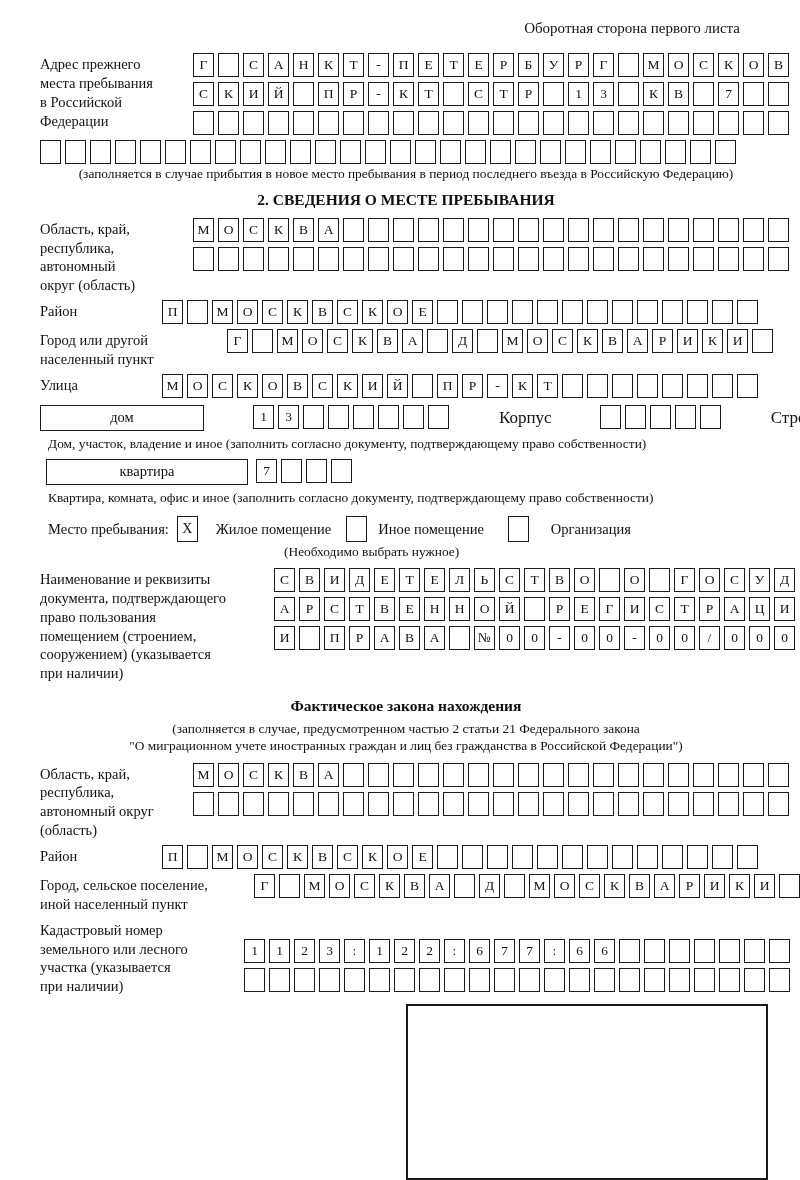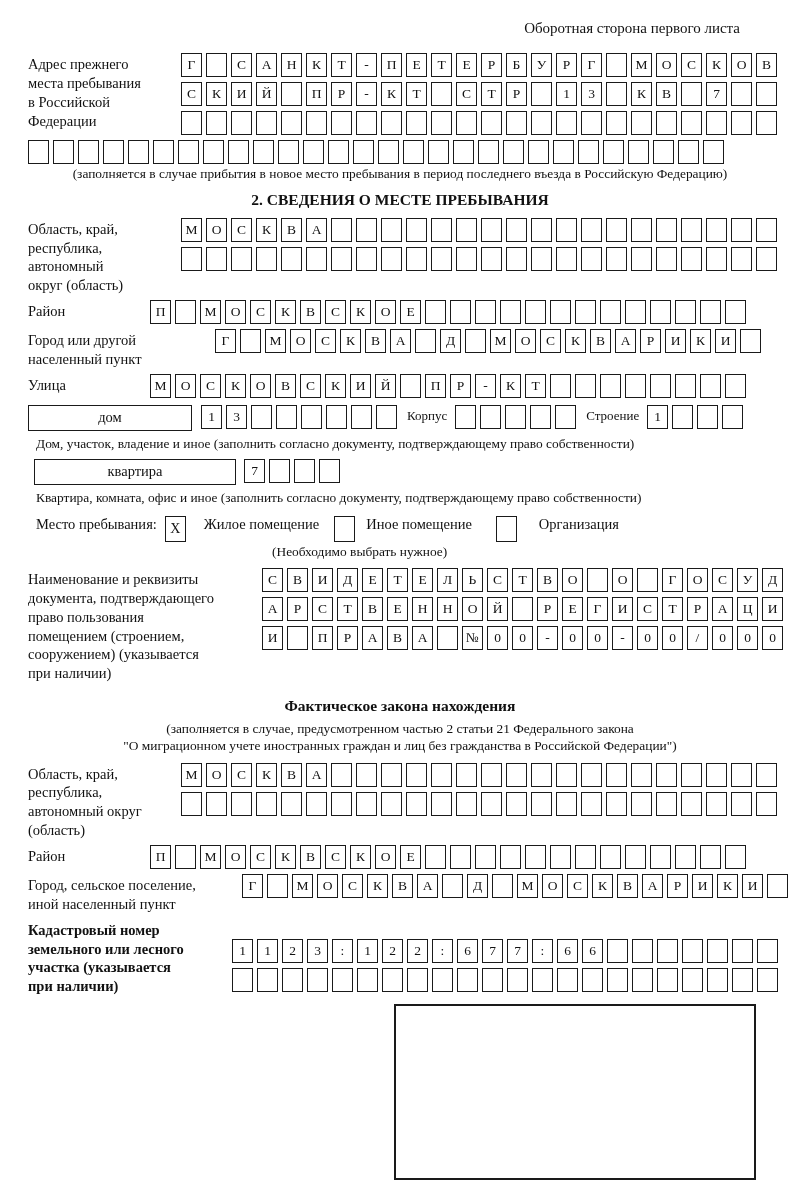--- a/index.html
+++ b/index.html
@@ -1,42 +1,42 @@
 <!DOCTYPE html>
 <html><head>
 <meta charset="utf-8">
 <style>
   html,body{margin:0;padding:0;background:#fff;}
   .page{
     width:800px;height:1180px;box-sizing:border-box;
-    padding:20px 28px 0 28px;position:relative;
+    padding:20px 28px 0 40px;position:relative;
     font-family:"Liberation Serif","DejaVu Serif",serif;color:#111;background:#fff;
   }
   .back-title{text-align:right;font-size:15px;padding-right:32px;margin-bottom:16px;}
   .field-row{display:flex;align-items:flex-start;margin-bottom:5px;}
   .label{font-size:14.5px;line-height:1.30;white-space:pre-line;flex-shrink:0;padding-top:2px;}
-  .w153{width:153px;} .w122{width:122px;} .w187{width:187px;} .w212{width:212px;} .w214{width:214px;} .w204{width:204px;font-weight:bold;}
+  .w153{width:153px;} .w122{width:122px;} .w187{width:187px;} .w212{width:212px;} .w214{width:214px;} .w204{width:204px;}
   .rows-stack{display:flex;flex-direction:column;gap:5px;}
   .cells{display:flex;gap:4px;}
   .cell{
     width:21px;height:24px;border:1.6px solid #1a1a1a;box-sizing:border-box;
     display:flex;align-items:center;justify-content:center;
     font-size:13.5px;font-family:"Liberation Serif",serif;background:#fff;flex-shrink:0;
   }
   .caption{font-size:13.4px;line-height:1.25;}
   .caption-center{text-align:center;}
   .sec-title{font-weight:bold;font-size:15.5px;text-align:center;margin:8px 0 9px 0;}
   .wide-box{
     border:1.8px solid #1a1a1a;height:26px;box-sizing:border-box;
     display:flex;align-items:center;justify-content:center;font-size:14.5px;background:#fff;flex-shrink:0;
   }
   .house-box{width:164px;margin-right:9px;}
   .apt-box{width:202px;margin:0 0 0 6px;}
-  .inline-label{font-size:13px;padding:3px 8px 0 10px;white-space:nowrap;}
-  .stay-row{display:flex;align-items:flex-start;margin:10px 0 2px 8px;}
+  .inline-label{font-size:17px;padding:3px 8px 0 10px;white-space:nowrap;}
+  .stay-row{display:flex;align-items:center;margin:10px 0 2px 8px;}
   .stay-label{font-size:14.5px;}
   .checkbox{
     width:21px;height:26px;border:1.6px solid #1a1a1a;box-sizing:border-box;
     display:flex;align-items:center;justify-content:center;font-size:14px;flex-shrink:0;background:#fff;
   }
   .stamp-box{
     width:362px;height:176px;border:2px solid #1a1a1a;box-sizing:border-box;
     margin:8px 0 4px 366px;background:#fff;
   }
   .mt2{margin-top:2px;} .mb8{margin-bottom:8px;}
@@ -312,21 +312,21 @@
         <span class="cell"></span>
         <span class="cell"></span>
         <span class="cell"></span>
         <span class="cell"></span>
         <span class="cell"></span>
         <span class="cell"></span>
         <span class="cell"></span>
       </div>
   </div>
 
-  <div class="field-row" style="margin-top:7px;">
+  <div class="field-row" style="margin-top:7px;gap:40px;">
     <div class="wide-box house-box">дом</div>
     <div class="cells">
         <span class="cell">1</span>
         <span class="cell">3</span>
         <span class="cell"></span>
         <span class="cell"></span>
         <span class="cell"></span>
         <span class="cell"></span>
         <span class="cell"></span>
         <span class="cell"></span>

